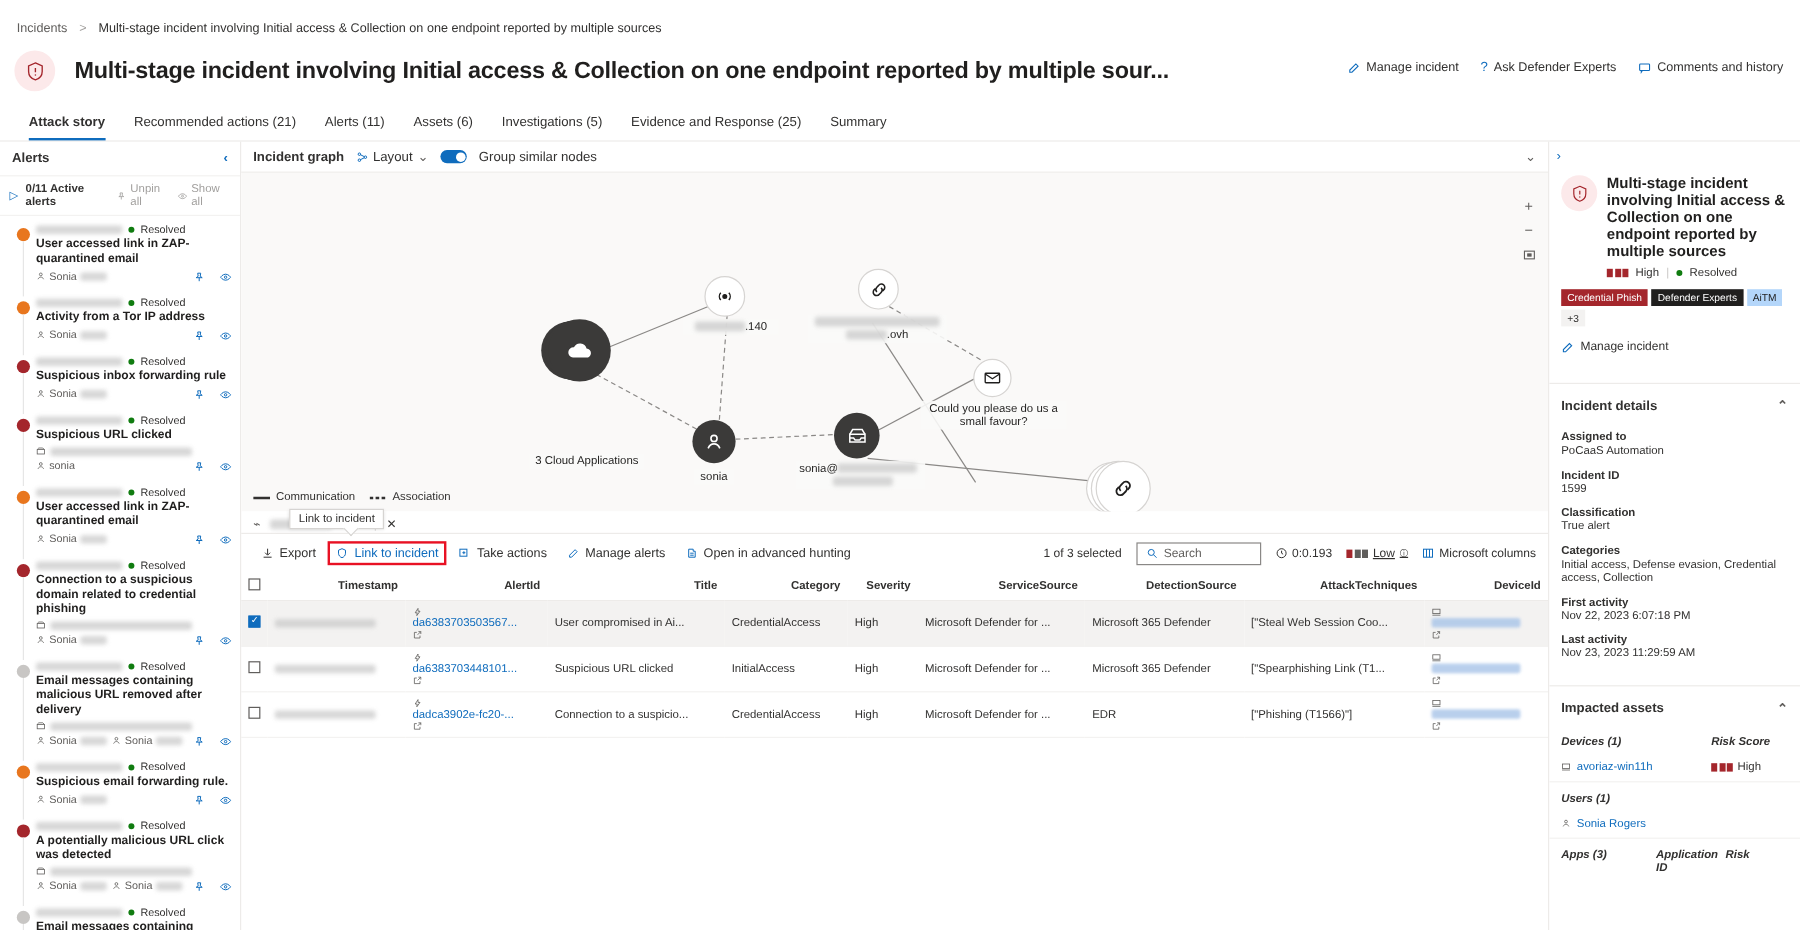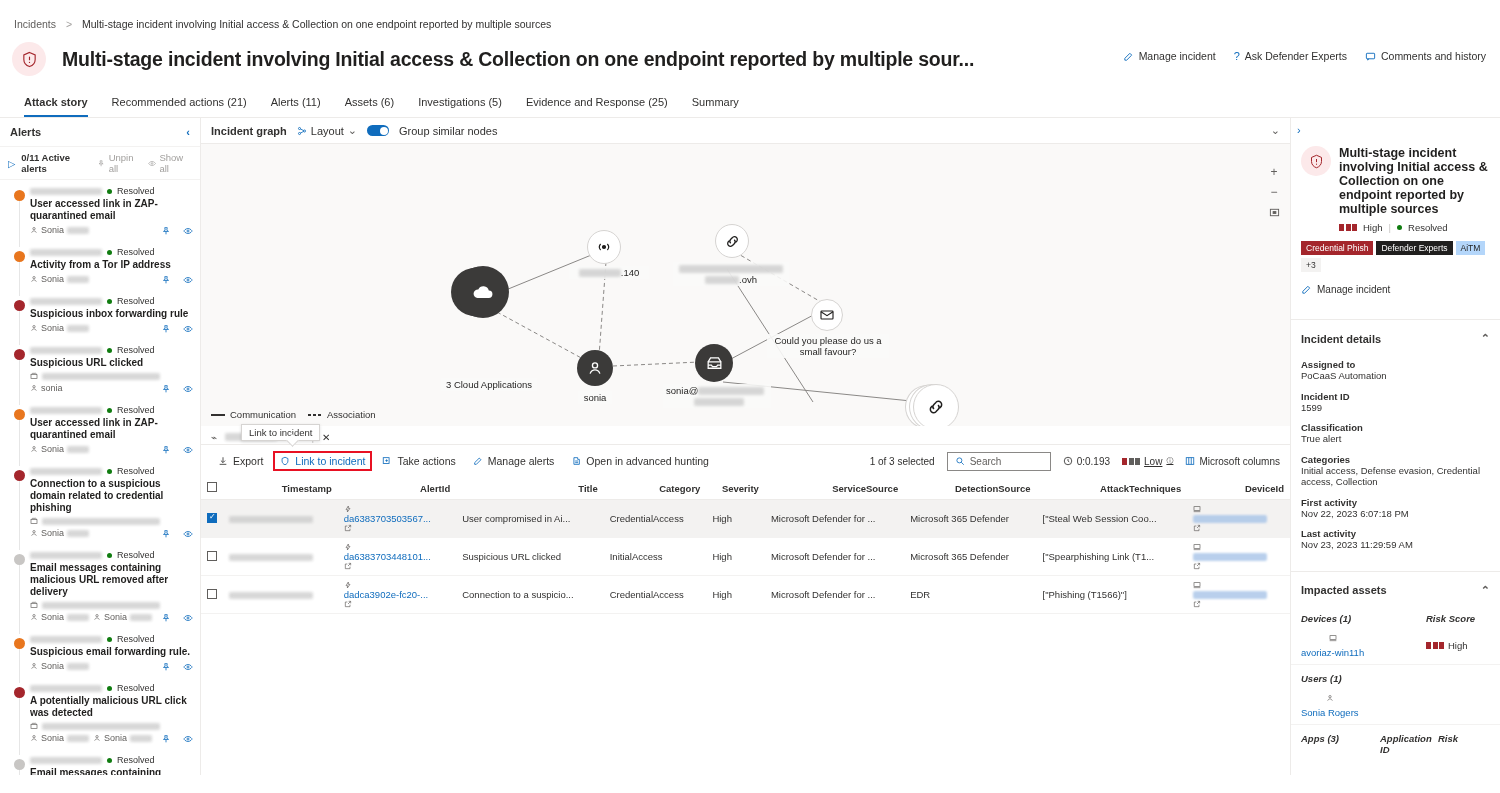--- a/index.html
+++ b/index.html
@@ -123,21 +123,21 @@
   #threat-sub { font-size:9px; color:#605e5c; margin-top:4px; }
   #threat-btn { margin-top:9px; background:#f3f2f1; border:1px solid #e1dfdd; padding:5px 8px;
      font-size:9.5px; display:inline-block; cursor:pointer;}
   .sec-head { display:flex; align-items:center; justify-content:space-between;
      padding:12px 10px 8px 10px; font-size:11px; font-weight:700; border-top:1px solid #edebe9; margin-top:12px;}
   .dgrid { display:grid; grid-template-columns:1fr; gap:3px 8px; padding:0 10px 8px 10px; }
   .dlab { font-size:9.5px; font-weight:700; margin-top:6px; }
   .dval { font-size:9.5px; color:#323130; line-height:11.5px; }
   .asset-row { display:flex; align-items:center; justify-content:space-between;
      padding:6px 10px; border-bottom:1px solid #f3f2f1; font-size:9.5px; }
-  .asset-row .l { display:flex; align-items:center; gap:5px;flex-direction:column; }
+  .asset-row .l { display:flex; align-items:center; gap:5px; }
   .sub-head { display:flex; padding:8px 10px 4px 10px; font-size:9.5px; font-weight:700;font-style:italic; }
   svg { display:block; }
 </style>
 </head>
 <body>
 
 <div id="breadcrumb">
   <span class="bc-link">Incidents</span>
   <span class="bc-sep">&gt;</span>
   <span class="bc-cur">Multi-stage incident involving Initial access &amp; Collection on one endpoint reported by multiple sources</span>

